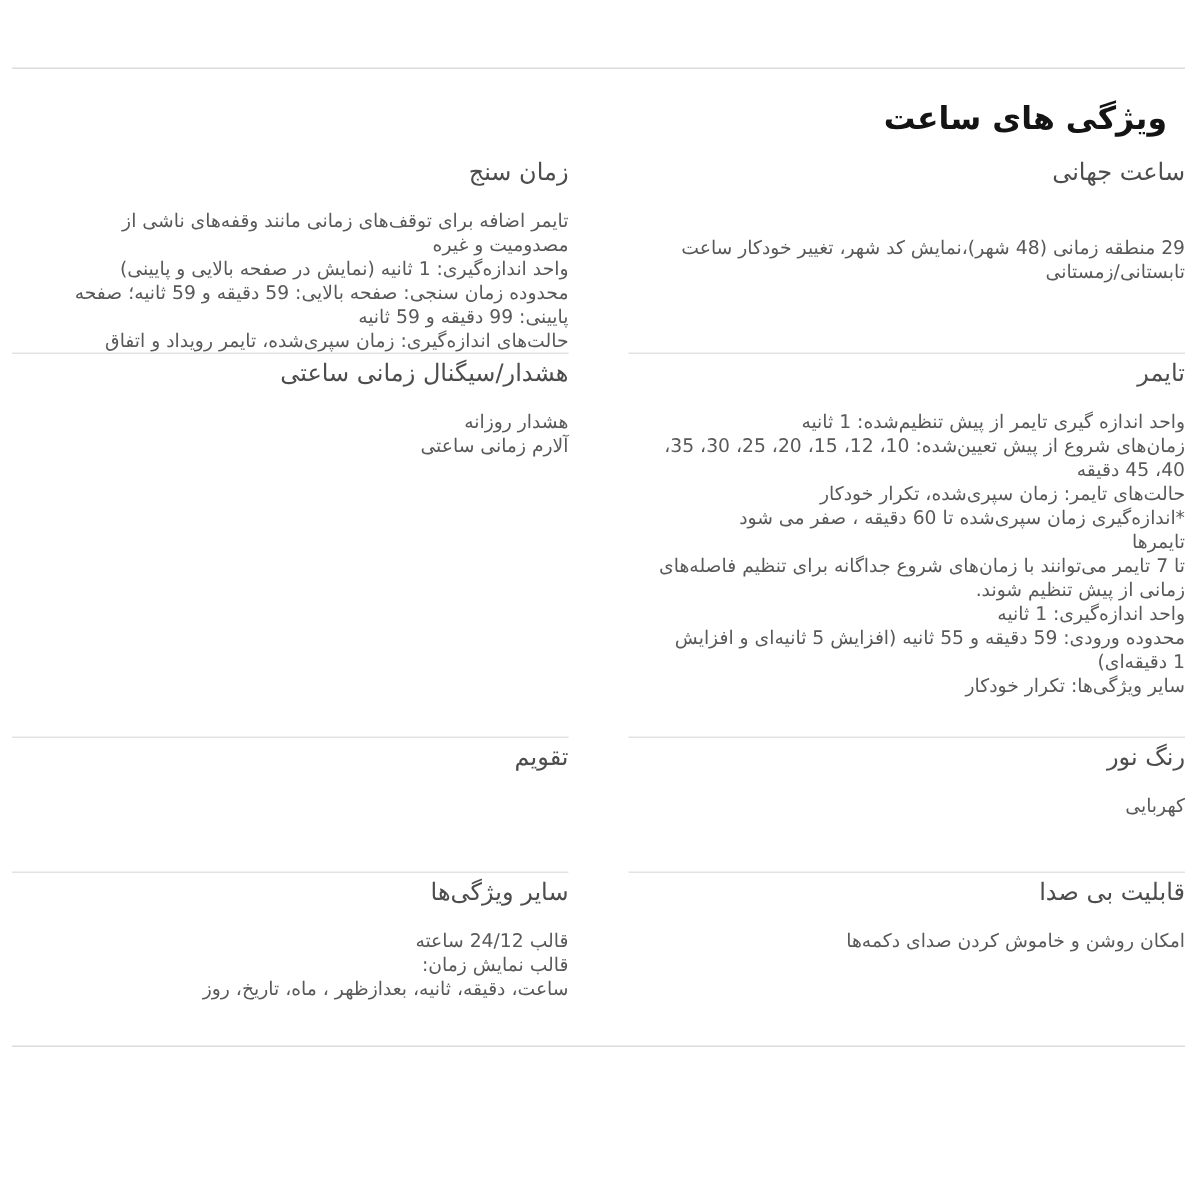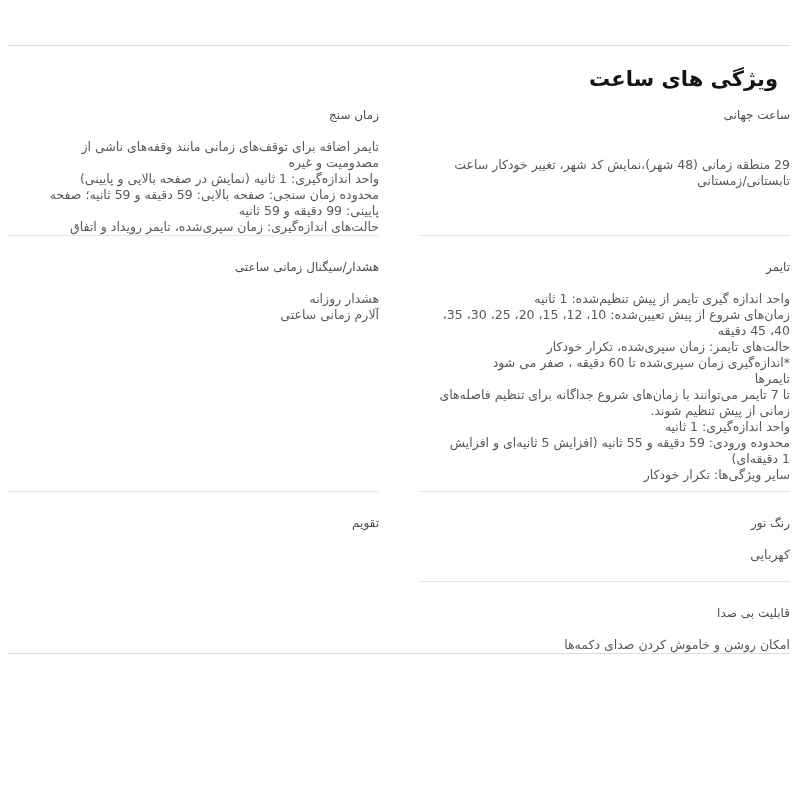--- a/index.html
+++ b/index.html
@@ -21,28 +21,28 @@
   }
   .divider-top{margin-top:45px;}
   .page-title{
     font-size:21px;line-height:28px;font-weight:bold;color:var(--title);
     margin:19px 12px 4px;text-align:right;
   }
   .grid{
     display:grid;grid-template-columns:1fr 1fr;column-gap:40px;direction:rtl;
   }
   .section{text-align:right;}
-  .section.bordered{border-top:1px solid var(--line);padding-top:19px;text-align:right;}
+  .section.bordered{border-top:1px solid var(--line);padding-top:1px;text-align:right;}
   .row-1{min-height:126px;padding-top:6px;}
   .row-2{min-height:256px;}
   .row-3{min-height:90px;}
   .row-4{min-height:69px;}
   .row-5{min-height:116px;}
   .section-heading{
-    font-size:12px;line-height:24px;font-weight:400;color:var(--heading);
+    font-size:16px;line-height:24px;font-weight:400;color:var(--heading);
   }
   .section-body{margin-top:12px;margin-left:20px;}
   .section-body.mt-lg{margin-top:30px;}
   .spec-line{
     font-size:12.5px;line-height:16px;color:var(--body);
   }
 </style>
 </head>
 <body>
 
@@ -102,18 +102,26 @@
     <div class="section bordered row-4">
       <div class="section-heading">تقویم</div>
     </div>
     <div class="section bordered row-4">
       <div class="section-heading">قابلیت بی صدا</div>
       <div class="section-body">
         <div class="spec-line">امکان روشن و خاموش کردن صدای دکمه‌ها</div>
       </div>
     </div>
 
+    <div class="section bordered row-5">
+      <div class="section-heading">سایر ویژگی‌ها</div>
+      <div class="section-body">
+        <div class="spec-line">قالب 24/12 ساعته</div>
+        <div class="spec-line">قالب نمایش زمان:</div>
+        <div class="spec-line">ساعت، دقیقه، ثانیه، بعدازظهر ، ماه، تاریخ، روز</div>
+      </div>
+    </div>
 
   </div>
 
   <hr class="divider-full">
 
 </div>
 
 </body></html>

